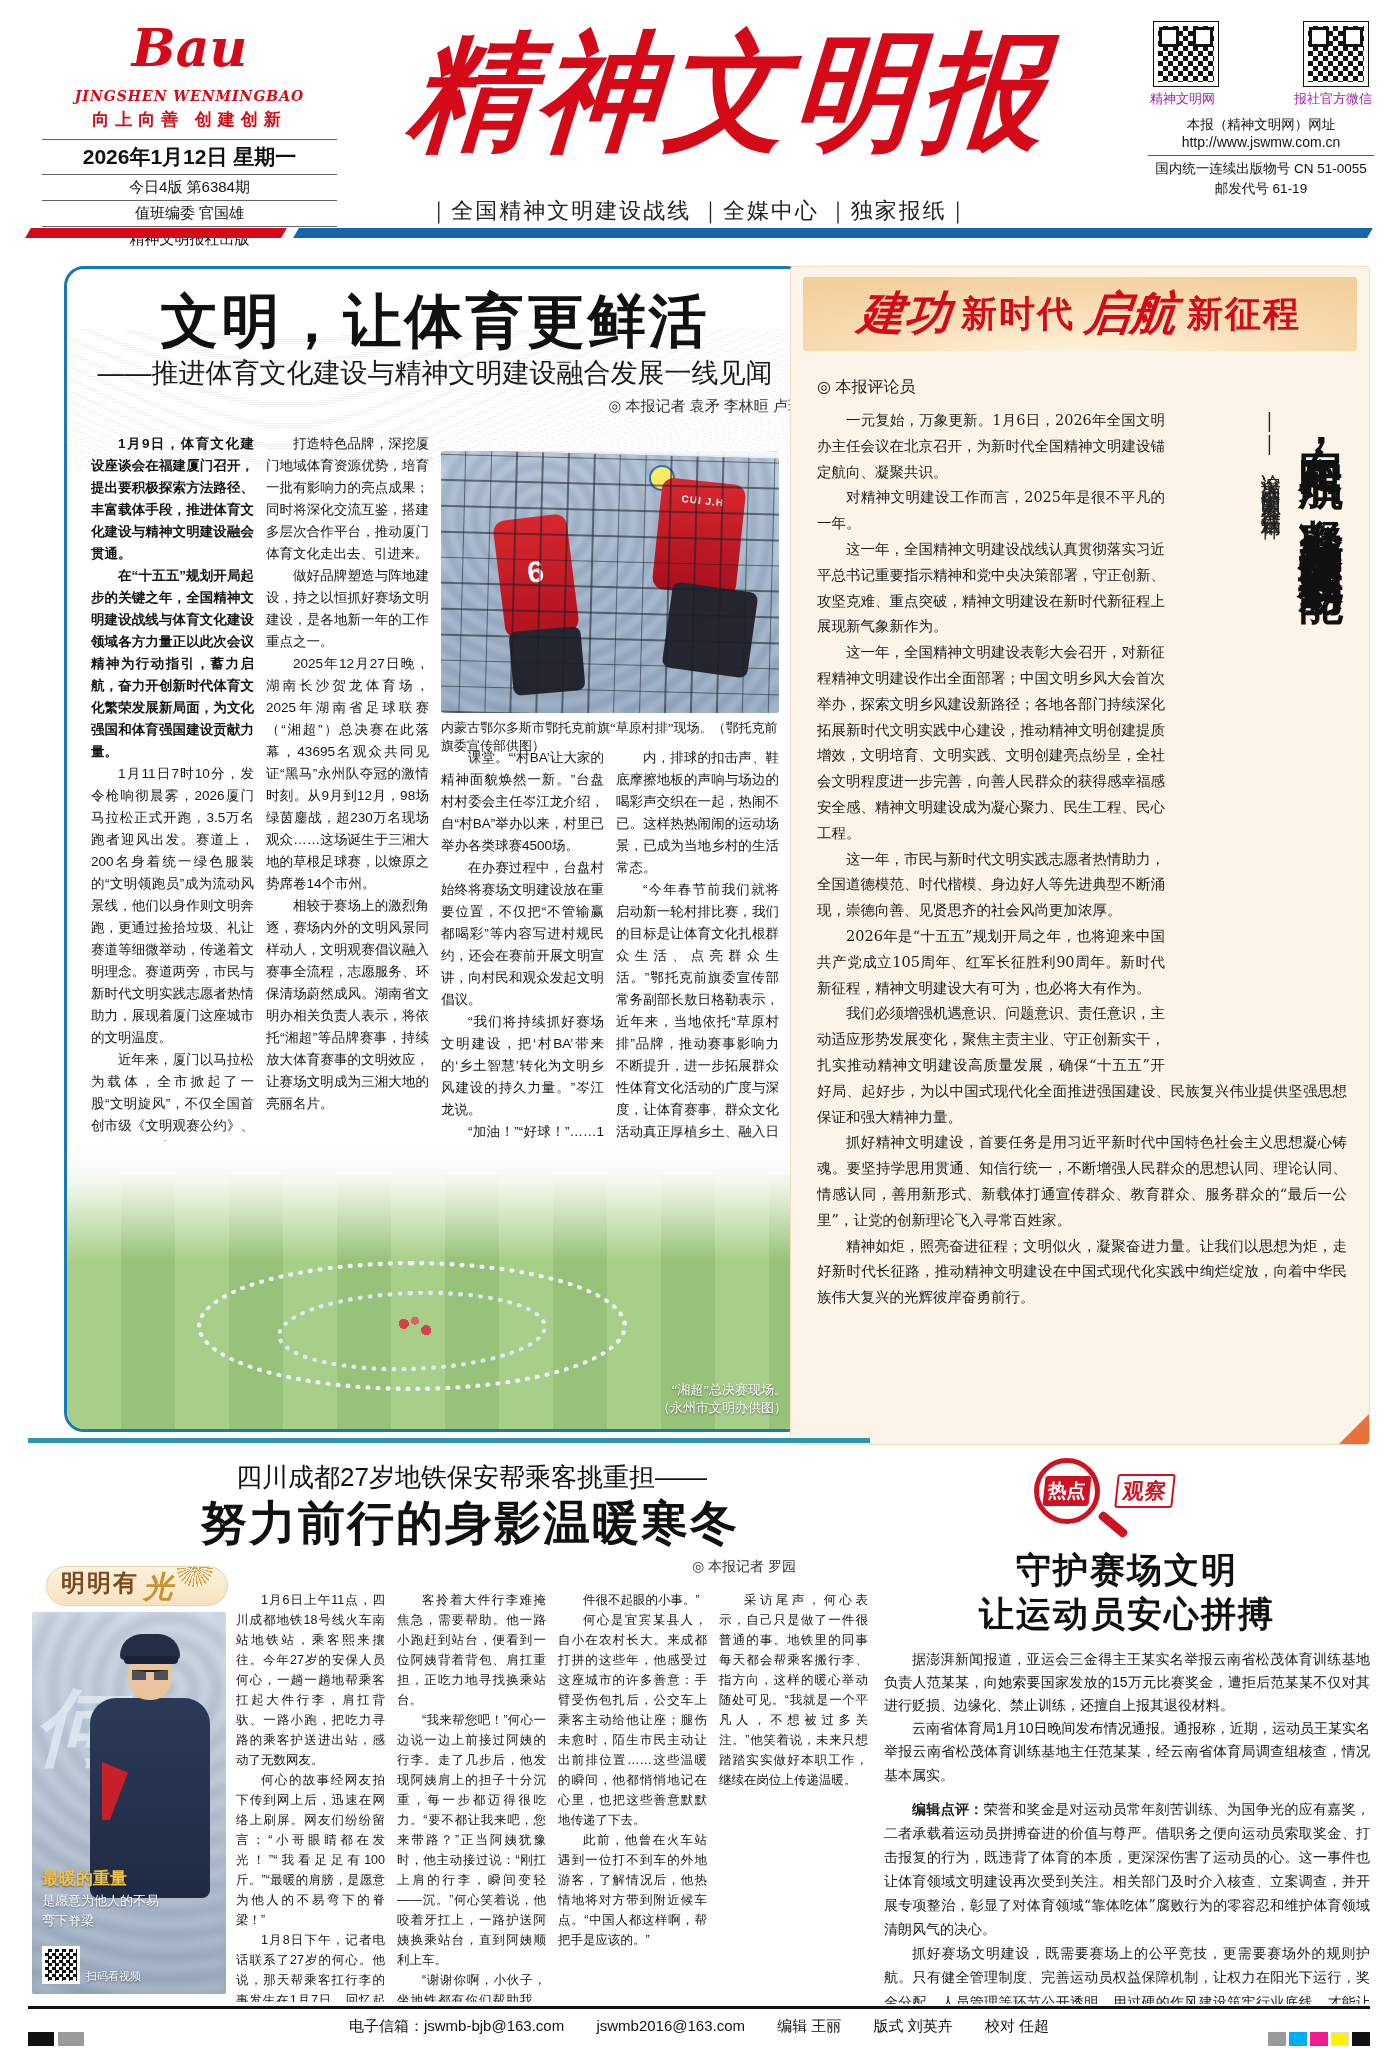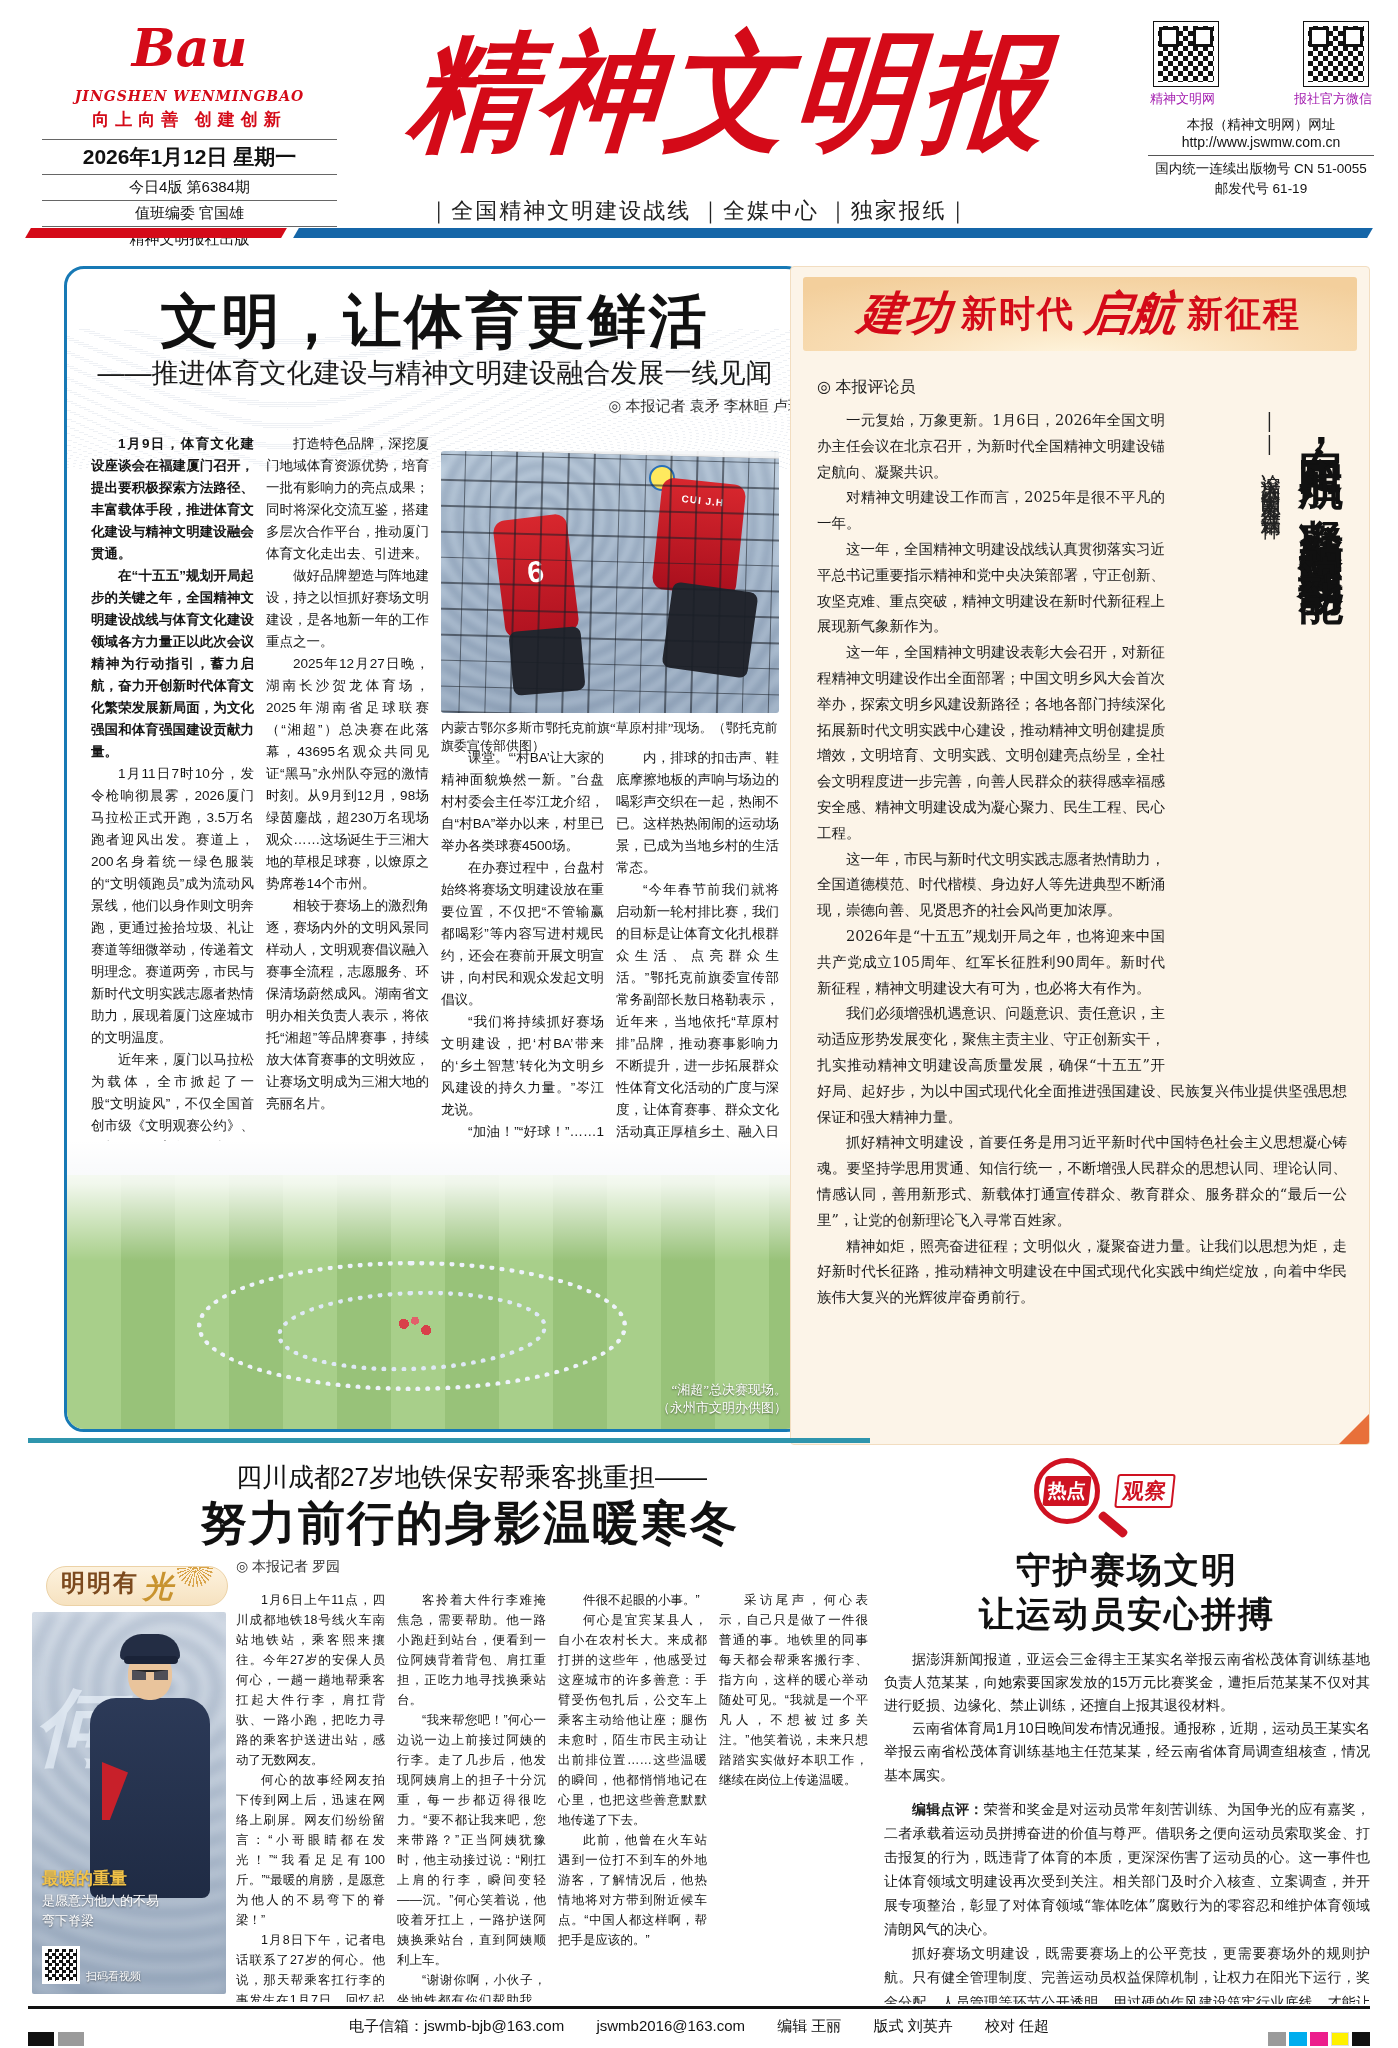--- a/index.html
+++ b/index.html
@@ -113,21 +113,21 @@
     text-indent:2em; text-align:justify; color:#1b1b1b; }
   #sb-corner { position:absolute; right:0; bottom:0; width:0; height:0; border-style:solid;
     border-width:0 0 30px 30px; border-color:transparent transparent #e8703a transparent; }
 
   
   #mid-rule { position:absolute; left:28px; top:1438px; width:842px; height:5px; background:#2f95ad; }
 
   
   #metro-kicker { position:absolute; left:236px; top:1460px; width:560px; font-size:26px; color:#111; }
   #metro-headline { position:absolute; left:200px; top:1492px; width:640px; font-size:47px; font-weight:bold; color:#111; letter-spacing:2px; }
-  #metro-byline { position:absolute; left:236px; top:1558px; width:560px; text-align:left; font-size:14px; color:#333; }
+  #metro-byline { position:absolute; left:236px; top:1558px; width:560px; text-align:right; font-size:14px; color:#333; }
   .mcol { position:absolute; top:1590px; width:149px; height:412px; overflow:hidden; }
   .mcol p { text-indent:2em; text-align:justify; font-size:12.5px; line-height:1.6; color:#151515; }
   #mc1 { left:236px; } #mc2 { left:397px; } #mc3 { left:558px; } #mc4 { left:719px; }
 
   
   #feature-badge { position:absolute; left:46px; top:1566px; width:182px; height:40px; border-radius:20px;
     background:linear-gradient(180deg,#fdf2de,#f6e2c0); border:1px solid #ecd2a6;
     display:flex; justify-content:center; gap:4px; }
   #feature-badge .b1 { font-size:24px; font-weight:bold; color:#7c4a1e; letter-spacing:2px; }
   #feature-badge .b2 { font-family:"DejaVu Serif",serif; font-style:italic; font-weight:bold; font-size:30px; color:#c8932f; }

